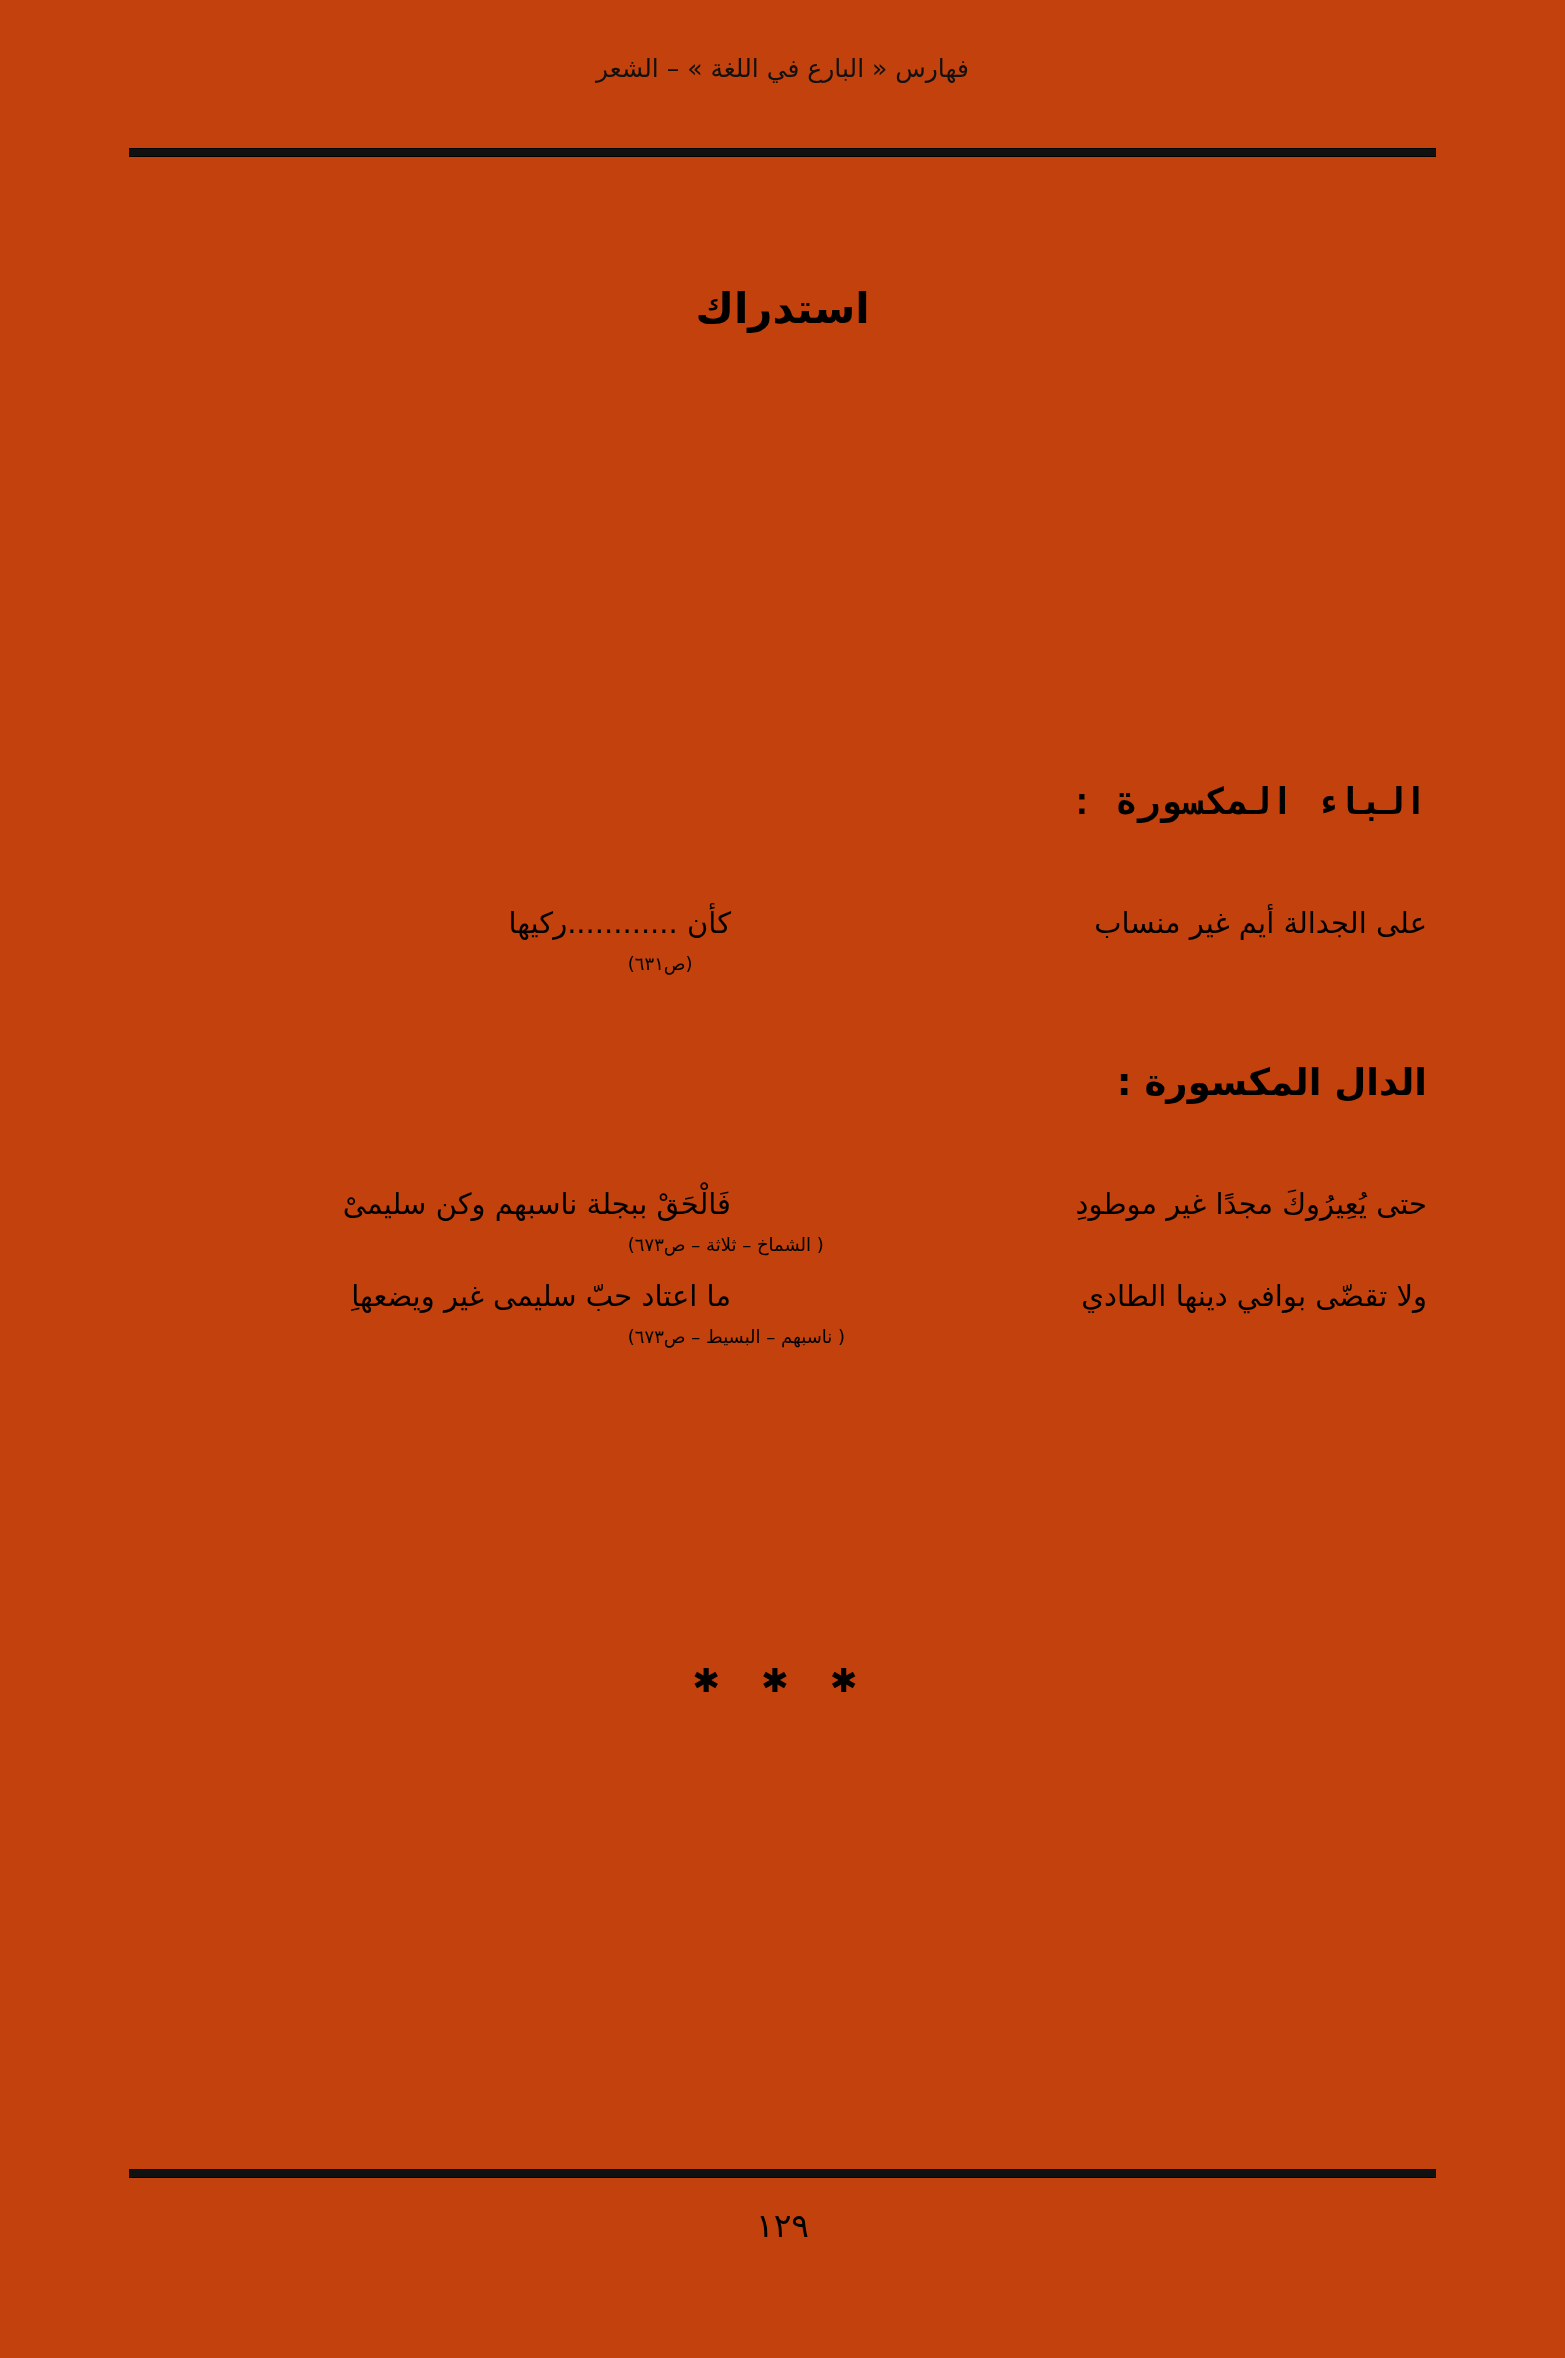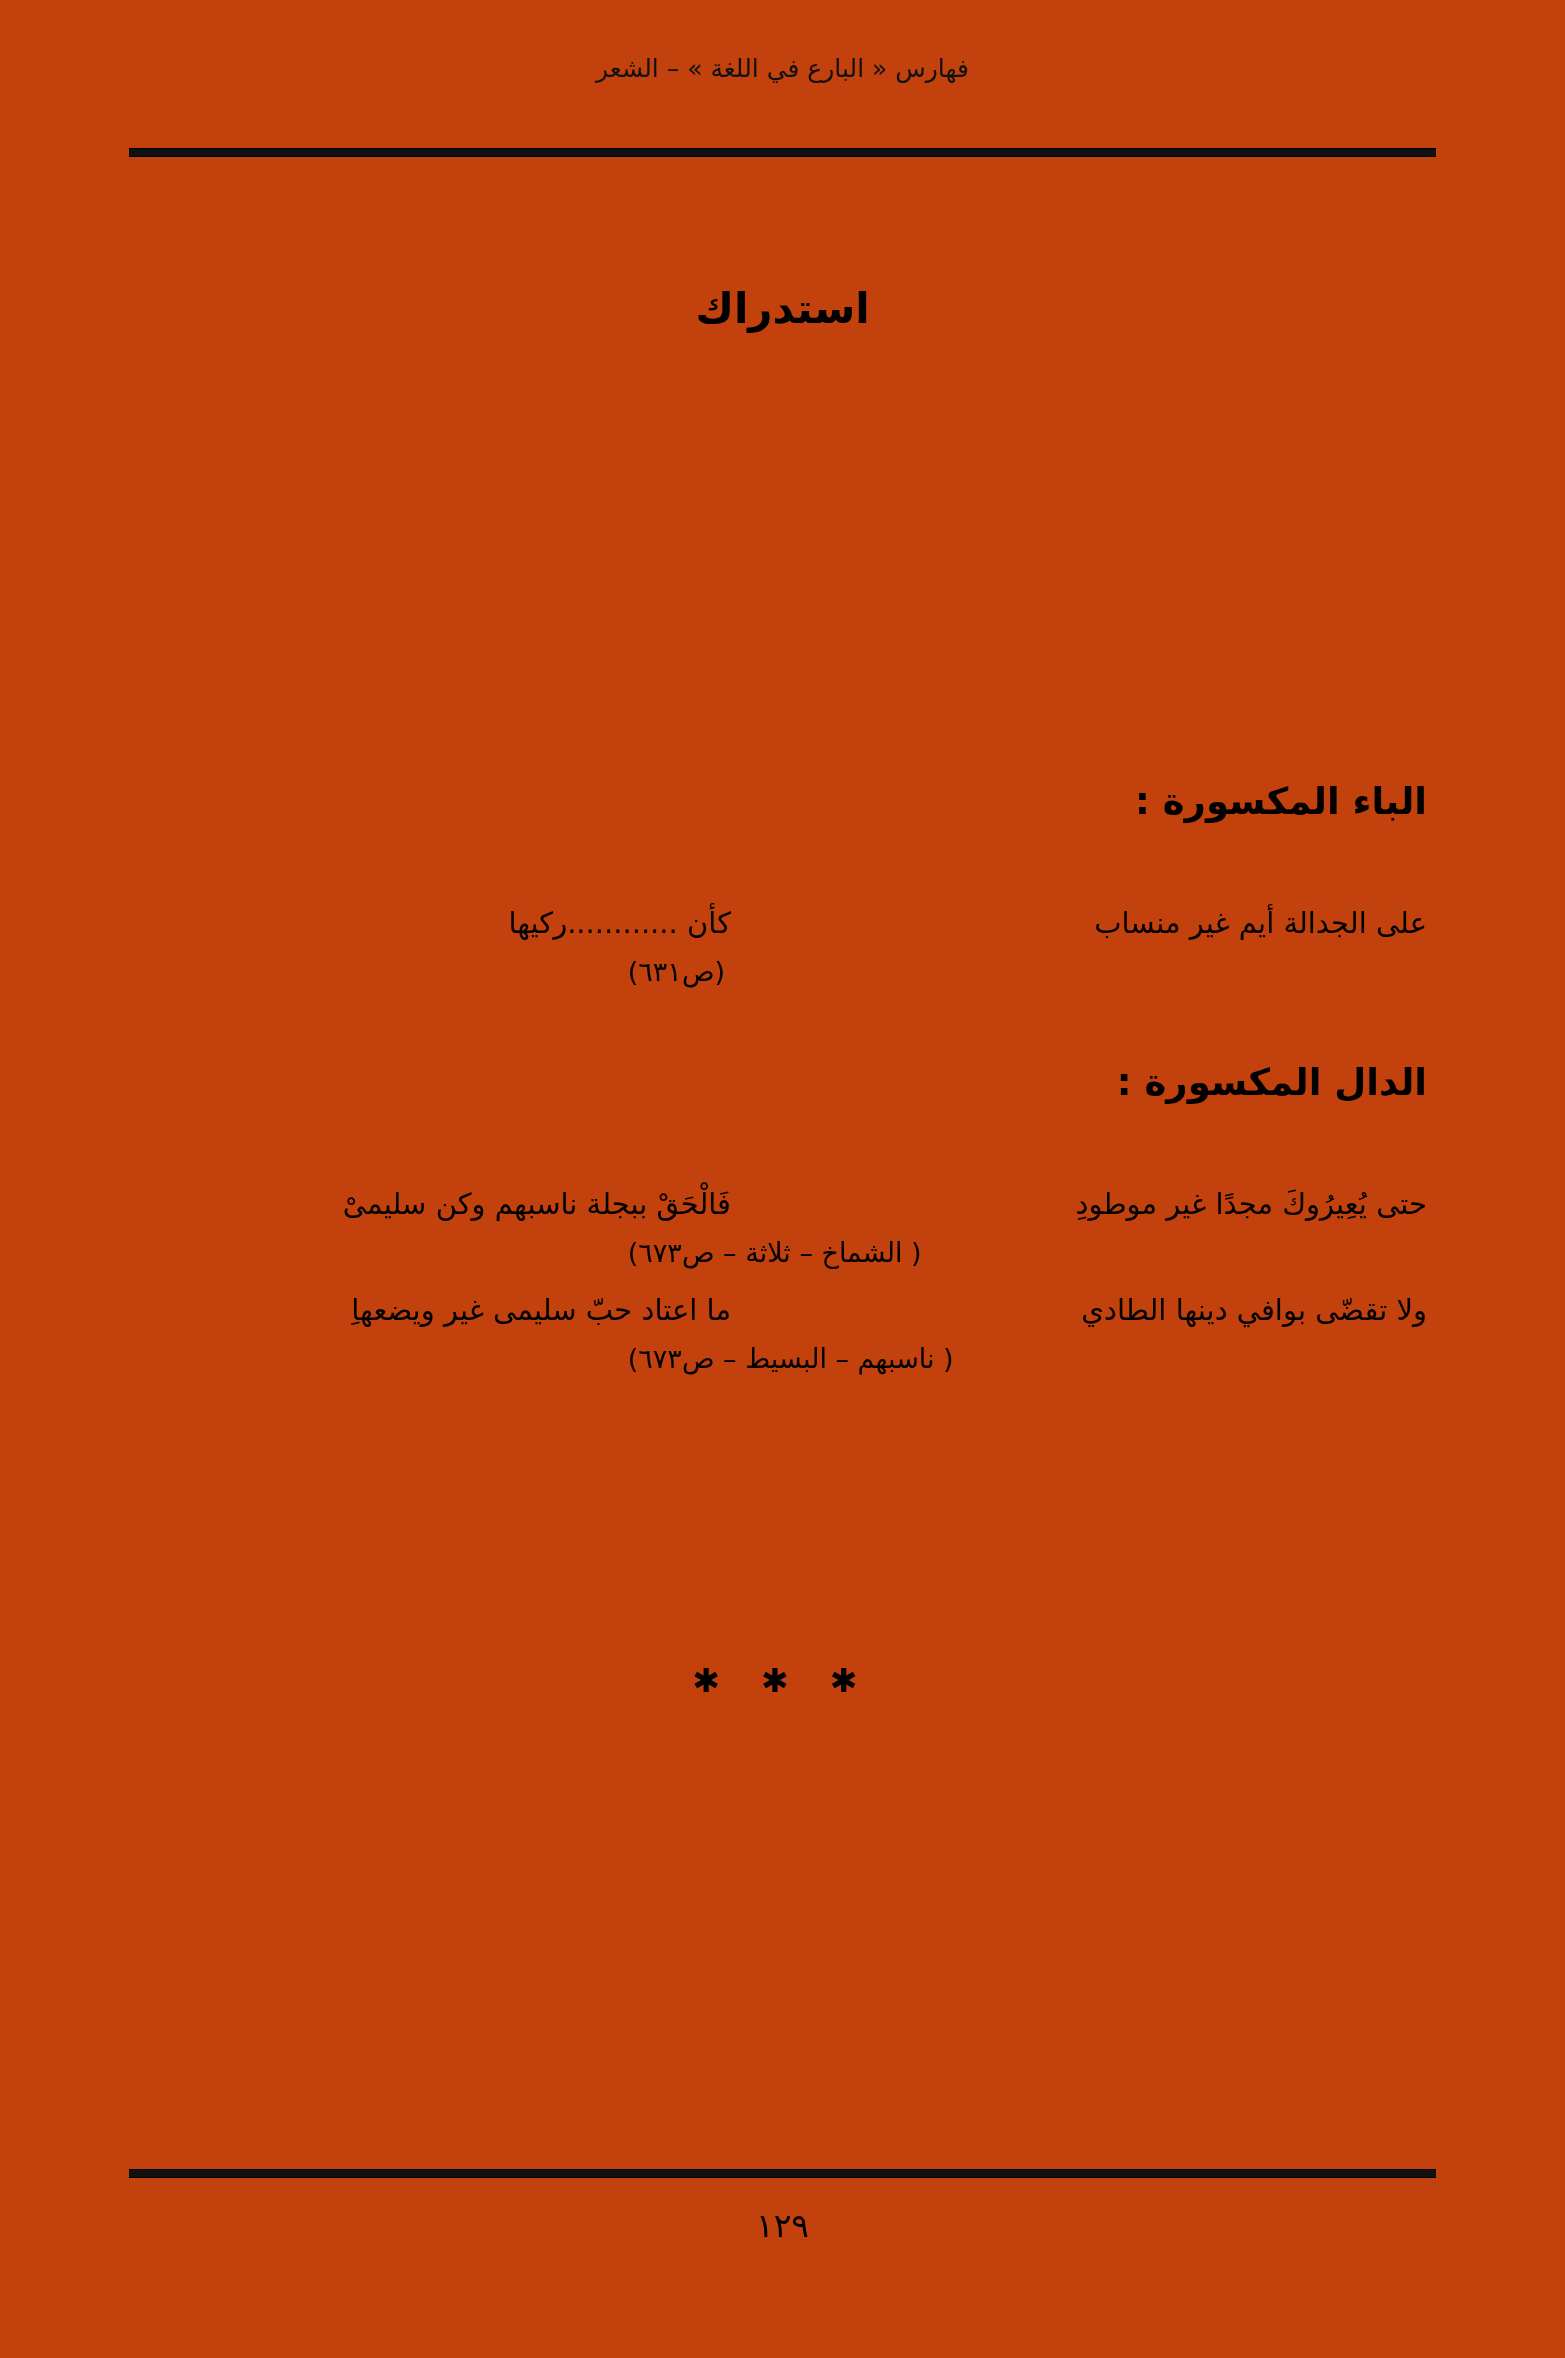--- a/index.html
+++ b/index.html
@@ -79,21 +79,21 @@
   }
   .intro p { margin: 0; text-indent: 39px; }
 
   
   .section-head {
     position: absolute;
     right: 138px;
     font-size: 37px;
     font-weight: bold;
   }
-  #head-ba  { top: 780px; }
+  #head-ba  { top: 780px; font-family: Liberation Mono, monospace; }
   #head-dal { top: 1061px; }
 
   
   .verses {
     position: absolute;
     right: 138px;
     left: 138px;
   }
   #verses-ba  { top: 900px; }
   #verses-dal { top: 1181px; }
@@ -113,21 +113,21 @@
   .hemistich.first {
     width: 46%;
     text-align: right;
     padding-right: 7.4px;
   }
   .hemistich.second {
     width: 52%;
     text-align: right;
   }
   .attribution {
-    font-size: 27px;
+    font-size: 18px;
     line-height: 1.6;
     text-align: left;
     direction: rtl;
     margin: 0 0 24px 0;
     padding-left: 38%;
   }
   .attribution.tight { margin-bottom: 13px; }
 
   
   .ornament {

